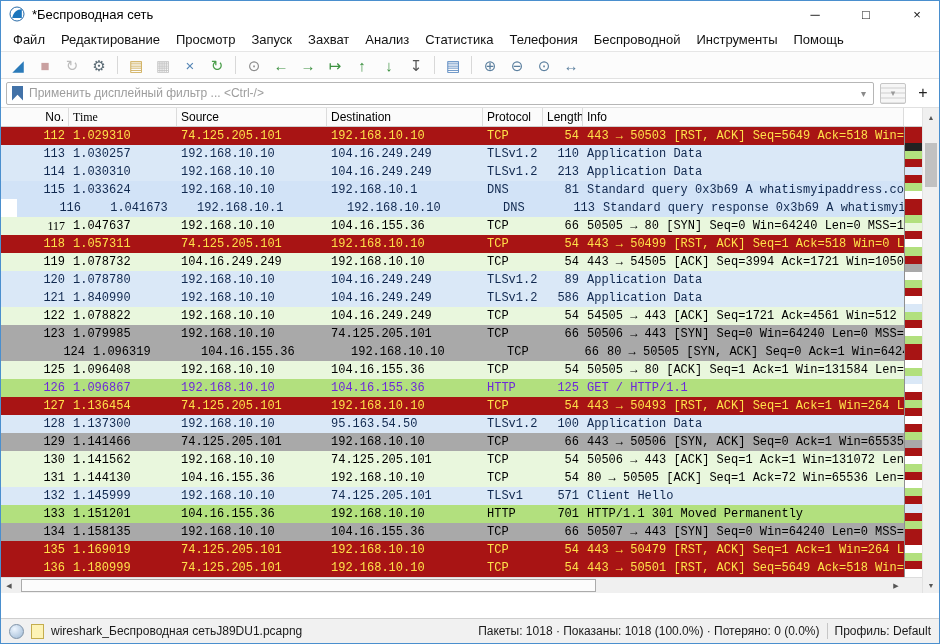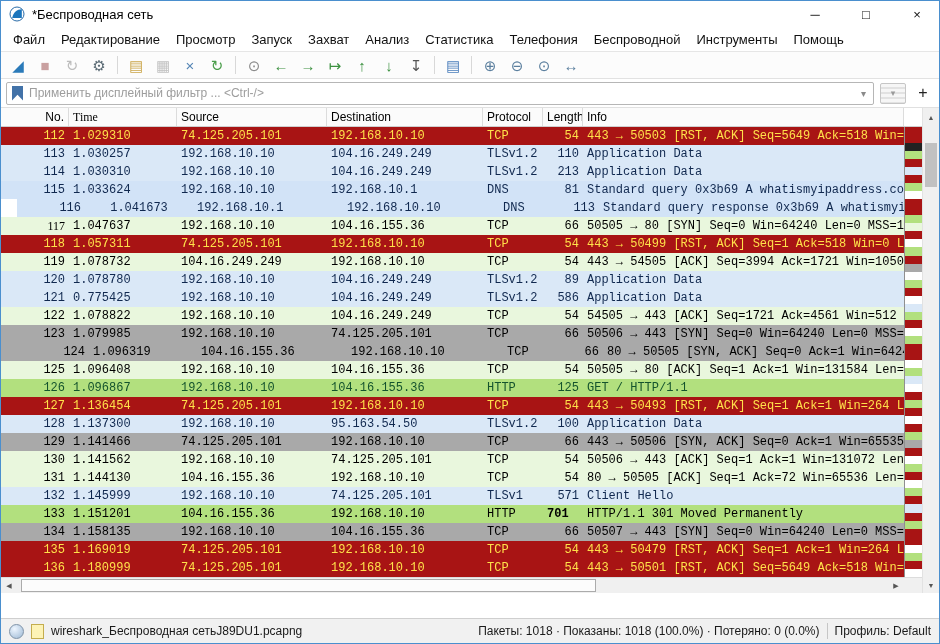--- a/index.html
+++ b/index.html
@@ -297,21 +297,21 @@
           <div class="pcell" style="width: 68px; text-align: right;">120</div>
           <div class="pcell" style="width: 108px;">1.078780</div>
           <div class="pcell" style="width: 150px;">192.168.10.10</div>
           <div class="pcell" style="width: 156px;">104.16.249.249</div>
           <div class="pcell" style="width: 60px;">TLSv1.2</div>
           <div class="pcell" style="width: 40px; text-align: right;">89</div>
           <div class="pcell col-flex">Application Data</div>
         </div>
         <div class="prow" style="background: rgb(218, 232, 247); color: rgb(16, 40, 79);">
           <div class="pcell" style="width: 68px; text-align: right;">121</div>
-          <div class="pcell" style="width: 108px;">0.775425</div>
+          <div class="pcell" style="width: 108px;">1.840990</div>
           <div class="pcell" style="width: 150px;">192.168.10.10</div>
           <div class="pcell" style="width: 156px;">104.16.249.249</div>
           <div class="pcell" style="width: 60px;">TLSv1.2</div>
           <div class="pcell" style="width: 40px; text-align: right;">586</div>
           <div class="pcell col-flex">Application Data</div>
         </div>
         <div class="prow" style="background: rgb(233, 247, 221); color: rgb(0, 0, 0);">
           <div class="pcell" style="width: 68px; text-align: right;">122</div>
           <div class="pcell" style="width: 108px;">1.078822</div>
           <div class="pcell" style="width: 150px;">192.168.10.10</div>
@@ -340,21 +340,21 @@
         </div>
         <div class="prow" style="background: rgb(233, 247, 221); color: rgb(0, 0, 0);">
           <div class="pcell" style="width: 68px; text-align: right;">125</div>
           <div class="pcell" style="width: 108px;">1.096408</div>
           <div class="pcell" style="width: 150px;">192.168.10.10</div>
           <div class="pcell" style="width: 156px;">104.16.155.36</div>
           <div class="pcell" style="width: 60px;">TCP</div>
           <div class="pcell" style="width: 40px; text-align: right;">54</div>
           <div class="pcell col-flex">50505 → 80 [ACK] Seq=1 Ack=1 Win=131584 Len=0</div>
         </div>
-        <div class="prow" style="background: rgb(178, 224, 126); color: #14532d; align-items: flex-end;">
+        <div class="prow" style="background: rgb(178, 224, 126); color: #6d28d9; align-items: flex-end;">
           <div class="pcell" style="width: 68px; text-align: right;">126</div>
           <div class="pcell" style="width: 108px;">1.096867</div>
           <div class="pcell" style="width: 150px;">192.168.10.10</div>
           <div class="pcell" style="width: 156px;">104.16.155.36</div>
           <div class="pcell" style="width: 60px;">HTTP</div>
           <div class="pcell" style="width: 40px; text-align: right;">125</div>
           <div class="pcell col-flex">GET / HTTP/1.1 </div>
         </div>
         <div class="prow" style="background: rgb(168, 20, 20); color: rgb(255, 225, 74);">
           <div class="pcell" style="width: 68px; text-align: right;">127</div>
@@ -409,21 +409,21 @@
           <div class="pcell" style="width: 60px;">TLSv1</div>
           <div class="pcell" style="width: 40px; text-align: right;">571</div>
           <div class="pcell col-flex">Client Hello</div>
         </div>
         <div class="prow" style="background: rgb(178, 224, 126); color: rgb(0, 0, 0);">
           <div class="pcell" style="width: 68px; text-align: right;">133</div>
           <div class="pcell" style="width: 108px;">1.151201</div>
           <div class="pcell" style="width: 150px;">104.16.155.36</div>
           <div class="pcell" style="width: 156px;">192.168.10.10</div>
           <div class="pcell" style="width: 60px;">HTTP</div>
-          <div class="pcell" style="width: 40px;  font-weight: bold;">701</div>
+          <div class="pcell" style="width: 40px; text-align: right;">701</div>
           <div class="pcell col-flex">HTTP/1.1 301 Moved Permanently </div>
         </div>
         <div class="prow" style="background: rgb(169, 169, 169); color: rgb(0, 0, 0);">
           <div class="pcell" style="width: 68px; text-align: right;">134</div>
           <div class="pcell" style="width: 108px;">1.158135</div>
           <div class="pcell" style="width: 150px;">192.168.10.10</div>
           <div class="pcell" style="width: 156px;">104.16.155.36</div>
           <div class="pcell" style="width: 60px;">TCP</div>
           <div class="pcell" style="width: 40px; text-align: right;">66</div>
           <div class="pcell col-flex">50507 → 443 [SYN] Seq=0 Win=64240 Len=0 MSS=1460 WS=256 SACK_PERM=1</div>

